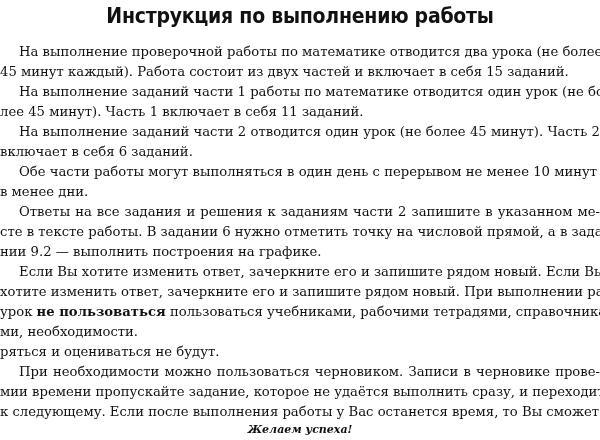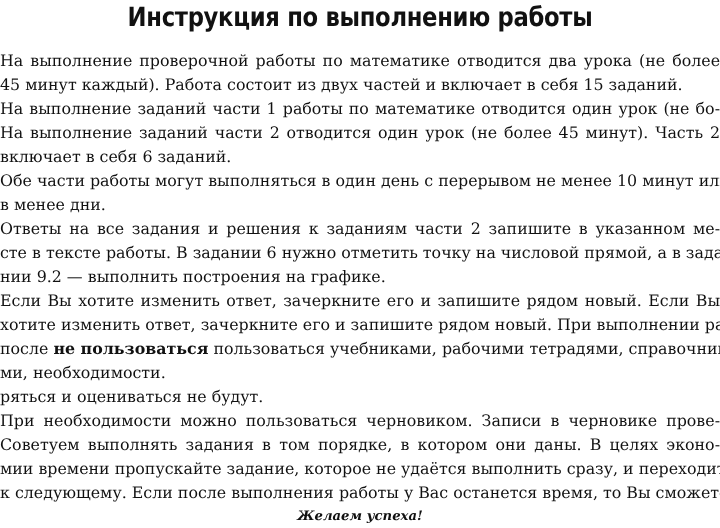--- a/index.html
+++ b/index.html
@@ -10,65 +10,65 @@
     letter-spacing: -0.3px; transform: scaleX(0.86); transform-origin: center top;
   }
   .doc {
     position: absolute; left: 0; top: 42px; width: 600px;
     font-family: "DejaVu Serif", serif; font-size: 13.2px; line-height: 20px;
   }
   .line {
     display: block; height: 20px; white-space: nowrap; text-align: justify;
     text-align-last: justify; width: 600px; box-sizing: border-box;
   }
-  .line.first { }
+  .line.first { padding-left: 19px; }
   .line.last { text-align-last: left; }
   .doc span.b { font-weight: bold; }
   .wish {
     position: absolute; left: 0; top: 423px; width: 600px; text-align: center;
     font-family: "DejaVu Serif", serif; font-weight: bold; font-style: italic; font-size: 11px;
   }
 </style>
 </head>
 <body>
 
 <div class="title">Инструкция по выполнению работы</div>
 
 <div class="doc">
   <div>
     <span class="line first">На выполнение проверочной работы по математике отводится два урока (не более</span>
     <span class="line last">45 минут каждый). Работа состоит из двух частей и включает в себя 15 заданий.</span>
   </div>
   <div>
     <span class="line first">На выполнение заданий части 1 работы по математике отводится один урок (не бо-</span>
+    <span class="line last">лее 45 минут). Часть 1 включает в себя 11 заданий.</span>
   </div>
   <div>
     <span class="line first">На выполнение заданий части 2 отводится один урок (не более 45 минут). Часть 2</span>
     <span class="line last">включает в себя 6 заданий.</span>
   </div>
   <div>
     <span class="line first">Обе части работы могут выполняться в один день с перерывом не менее 10 минут или</span>
     <span class="line last">в менее дни.</span>
   </div>
   <div>
     <span class="line first">Ответы на все задания и решения к заданиям части 2 запишите в указанном ме-</span>
     <span class="line">сте в тексте работы. В задании 6 нужно отметить точку на числовой прямой, а в зада-</span>
     <span class="line last">нии 9.2 — выполнить построения на графике.</span>
   </div>
   <div>
     <span class="line first">Если Вы хотите изменить ответ, зачеркните его и запишите рядом новый. Если Вы</span>
     <span class="line">хотите изменить ответ, зачеркните его и запишите рядом новый. При выполнении ра-</span>
-    <span class="line"><span>после </span><span class="b">не пользоваться</span><span> пользоваться учебниками, рабочими тетрадями, справочника-</span></span>
+    <span class="line"><span>урок </span><span class="b">не пользоваться</span><span> пользоваться учебниками, рабочими тетрадями, справочника-</span></span>
     <span class="line last">ми, необходимости.</span>
   </div>
   <div>
     <span class="line last">ряться и оцениваться не будут.</span>
     <span class="line first">При необходимости можно пользоваться черновиком. Записи в черновике прове-</span>
   </div>
   <div>
-    <span class="line first">Советуем выполнять задания в том порядке, в котором они даны. В целях эконо-</span>
     <span class="line">мии времени пропускайте задание, которое не удаётся выполнить сразу, и переходите</span>
     <span class="line">к следующему. Если после выполнения работы у Вас останется время, то Вы сможете</span>
 
   </div>
 </div>
 
 <div class="wish">Желаем успеха!</div>
 
 </body></html>

